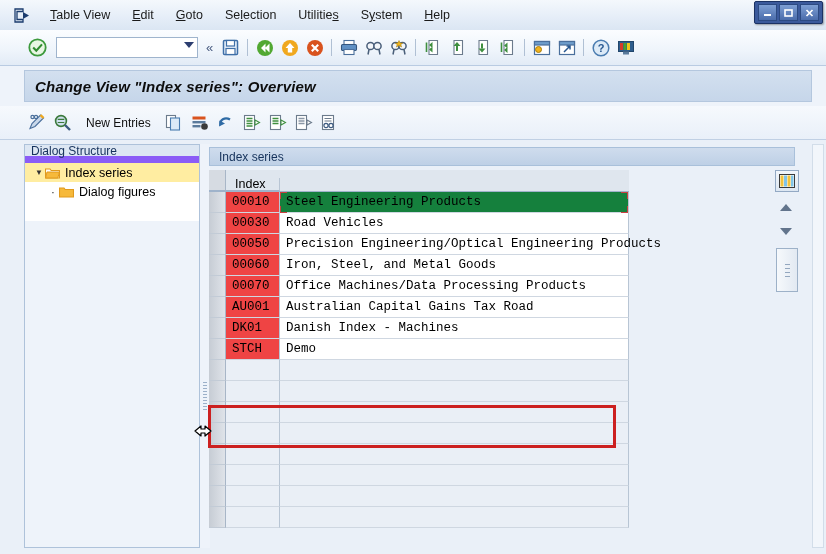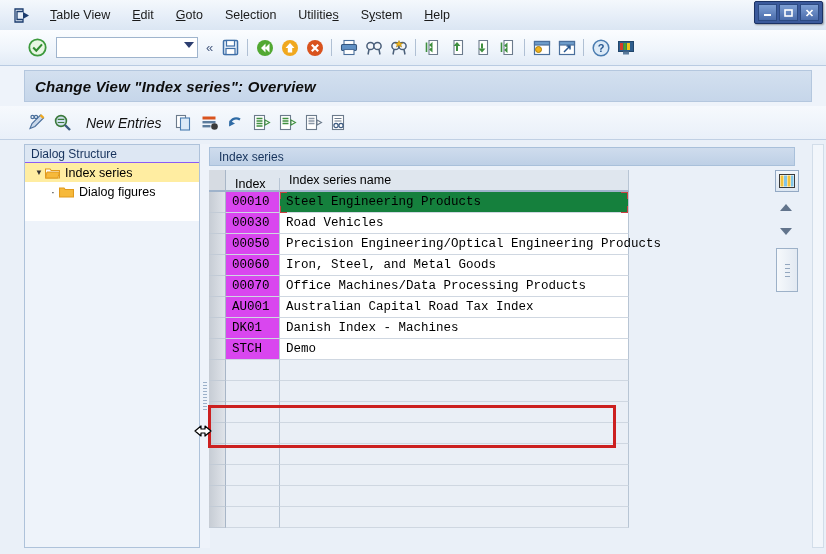--- a/index.html
+++ b/index.html
@@ -100,32 +100,32 @@
 
   
   .apptoolbar{
     position:absolute;left:0;top:106px;width:826px;height:33px;
     background:linear-gradient(to bottom,#f6f9fd,#e9f0f9);
     border-bottom:1px solid #c0d0e4;
     display:flex;align-items:center;
   }
   .atb-ico{width:26px;height:24px;display:flex;align-items:center;justify-content:center;}
   .atb-text{
-    font-size:14px;color:#111;padding:2px 8px;margin:0 2px;font-style:italic;
+    font-size:12px;color:#111;padding:2px 8px;margin:0 2px;
   }
 
   
   .leftpanel{
     position:absolute;left:24px;top:144px;width:176px;height:404px;
     background:#eef3fa;
     border:1px solid #aec2da;
     box-sizing:border-box;
   }
   .lp-header{
-    height:18px;background:#dde7f3;border-bottom:1px solid #8b5cf6;
+    height:18px;background:#dde7f3;border-bottom:7px solid #8b5cf6;
     display:flex;align-items:center;
     font-size:12px;color:#16325c;padding-left:6px;
     box-sizing:border-box;
   }
   .lp-body{background:#ffffff;height:58px;}
   .tree-row{
     height:19px;display:flex;align-items:center;font-size:12.5px;padding-left:8px;
     box-sizing:border-box;
   }
   .tree-row.sel{background:#ffeda1;}
@@ -183,21 +183,21 @@
     border-bottom:1px solid #c2cbd6;
     box-sizing:border-box;
   }
   .hrow .c-sel{background:#d6dbe2;border-bottom:1px solid #9fb3cb;}
   .c-idx{
     width:54px;flex:0 0 54px;
     border-right:1px solid #b8c5d4;
     border-bottom:1px solid #cfd7e1;
     box-sizing:border-box;
     display:flex;align-items:center;padding-left:6px;
-    background:#d946ef;
+    background:#ef4444;
   }
   .hrow .c-idx{background:transparent;border-bottom:1px solid #9fb3cb;padding-left:9px;margin-top:8px;}
   .c-name{
     width:349px;flex:0 0 349px;
     border-right:1px solid #b8c5d4;
     border-bottom:1px solid #cfd7e1;
     box-sizing:border-box;
     display:flex;align-items:center;padding-left:6px;
     background:#ffffff;
     white-space:nowrap;overflow:visible;
@@ -541,21 +541,20 @@
   </div>
 
   <div class="rightpanel">
     <div class="grid-title">Index series</div>
 
     <div class="table">
 
       <div class="trow hrow">
         <div class="c-sel"></div>
         <div class="c-idx">Index</div>
-        <div class="c-name">Index series name</div>
       </div>
 
       <div class="trow sel">
         <div class="c-sel"></div>
         <div class="c-idx">00010</div>
         <div class="c-name">Steel Engineering Products</div>
       </div>
       <div class="trow">
         <div class="c-sel"></div>
         <div class="c-idx">00030</div>
@@ -572,21 +571,21 @@
         <div class="c-name">Iron, Steel, and Metal Goods</div>
       </div>
       <div class="trow">
         <div class="c-sel"></div>
         <div class="c-idx">00070</div>
         <div class="c-name">Office Machines/Data Processing Products</div>
       </div>
       <div class="trow">
         <div class="c-sel"></div>
         <div class="c-idx">AU001</div>
-        <div class="c-name">Australian Capital Road Tax Index</div>
+        <div class="c-name">Australian Capital Gains Tax Road</div>
       </div>
       <div class="trow">
         <div class="c-sel"></div>
         <div class="c-idx">DK01</div>
         <div class="c-name">Danish Index - Machines</div>
       </div>
       <div class="trow">
         <div class="c-sel"></div>
         <div class="c-idx">STCH</div>
         <div class="c-name">Demo</div>

